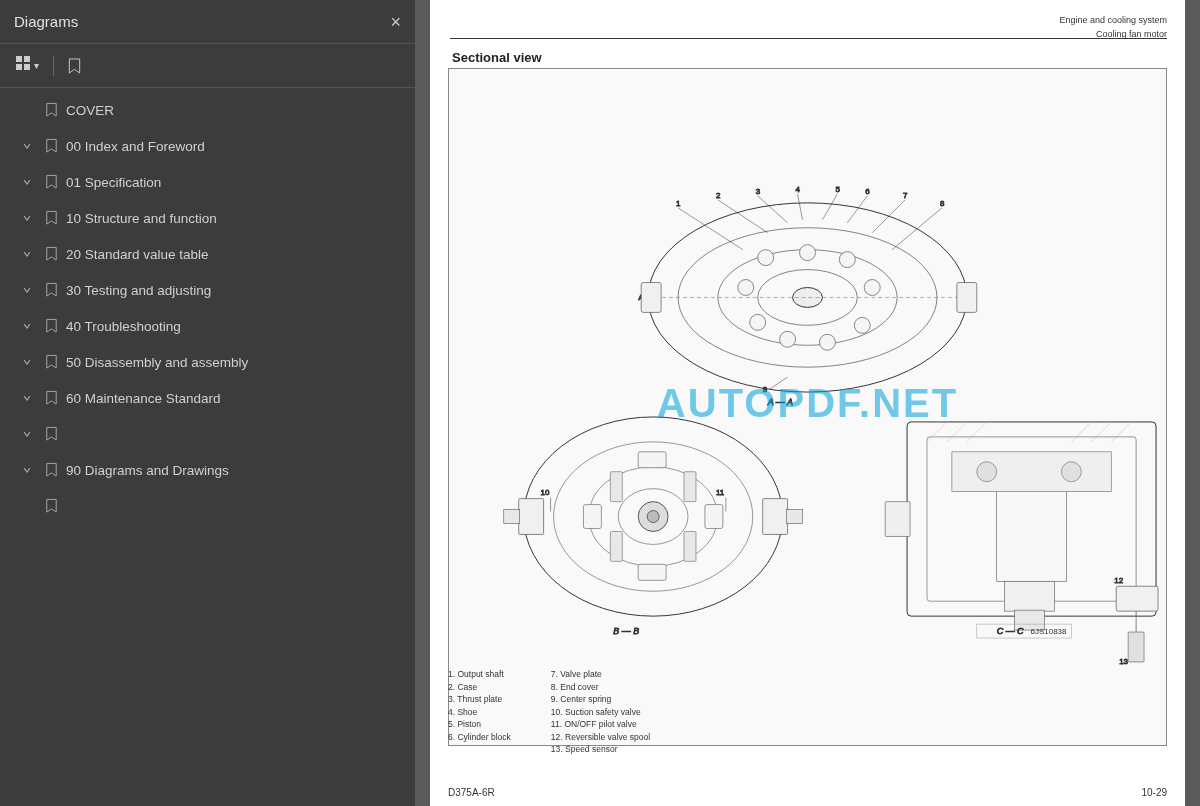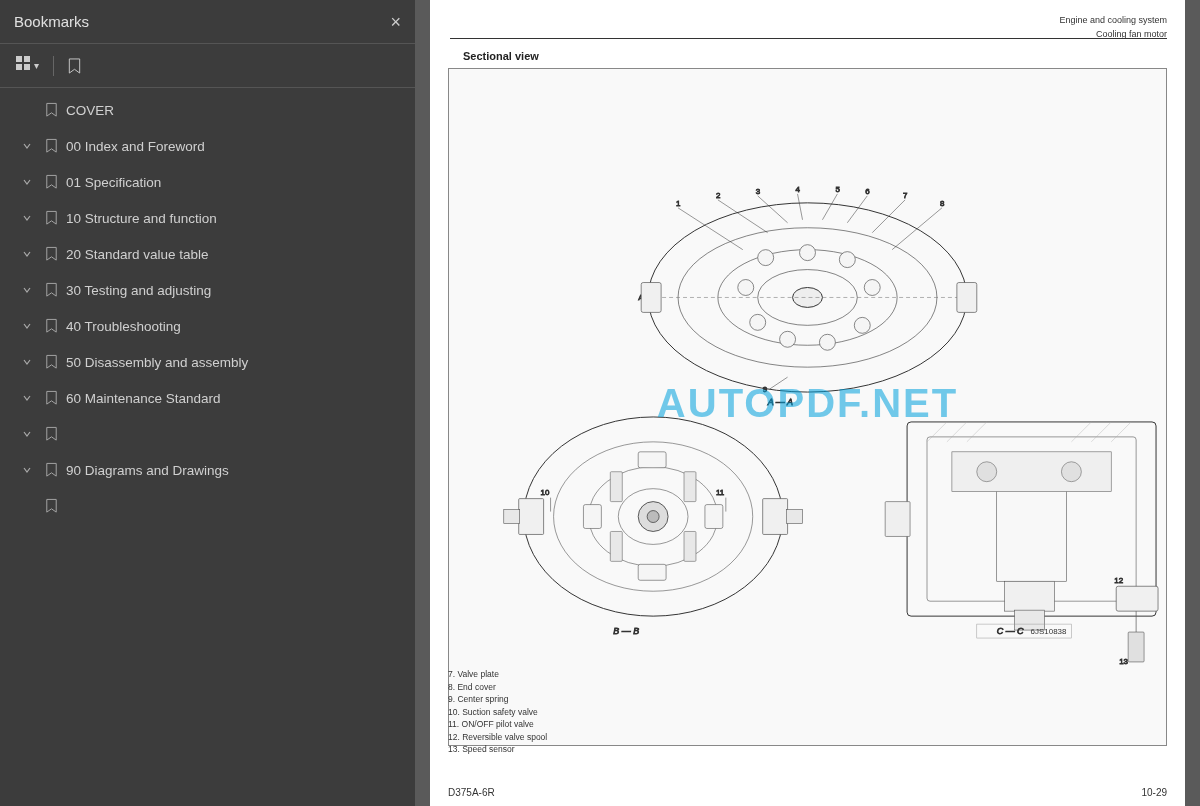--- a/index.html
+++ b/index.html
@@ -184,24 +184,23 @@
       left: 20px;
       right: 18px;
       height: 1px;
       background: #333;
     }
 
     .section-title {
       position: absolute;
       top: 50px;
       left: 22px;
-      font-size: 11px;
+      font-size: 13px;
       font-weight: bold;
       color: #222;
-      margin-left: 11px;
     }
 
     
     .drawing-area {
       position: absolute;
       top: 68px;
       left: 18px;
       right: 18px;
       bottom: 60px;
       display: flex;
@@ -268,21 +267,21 @@
     .bookmark-list::-webkit-scrollbar-thumb {
       background: #666;
       border-radius: 3px;
     }
   </style>
 </head>
 <body>
 
 <div class="sidebar">
   <div class="sidebar-header">
-    <span class="sidebar-title">Bookmarks</span>
+    <span class="sidebar-title">Diagrams</span>
     <button class="close-btn">×</button>
   </div>
   <div class="sidebar-toolbar">
     <button class="toolbar-btn">
       <span>
         <svg width="16" height="16" viewBox="0 0 16 16" fill="#ccc">
           <rect x="0" y="0" width="6" height="6"></rect>
           <rect x="8" y="0" width="6" height="6"></rect>
           <rect x="0" y="8" width="6" height="6"></rect>
           <rect x="8" y="8" width="6" height="6"></rect>
@@ -592,20 +591,28 @@
           <text x="620" y="458" font-size="8" fill="#333" text-anchor="end">6JS10838</text>
           <rect x="530" y="448" width="95" height="14" stroke="#999" stroke-width="0.5" fill="none"></rect>
         </svg>
       </div>
     </div>
 
     <div class="watermark">AUTOPDF.NET</div>
 
     <div class="legend-area">
       <div class="legend-col">
+        <span>1.  Output shaft</span>
+        <span>2.  Case</span>
+        <span>3.  Thrust plate</span>
+        <span>4.  Shoe</span>
+        <span>5.  Piston</span>
+        <span>6.  Cylinder block</span>
+      </div>
+      <div class="legend-col">
         <span>7.  Valve plate</span>
         <span>8.  End cover</span>
         <span>9.  Center spring</span>
         <span>10. Suction safety valve</span>
         <span>11. ON/OFF pilot valve</span>
         <span>12. Reversible valve spool</span>
         <span>13. Speed sensor</span>
       </div>
     </div>
 

